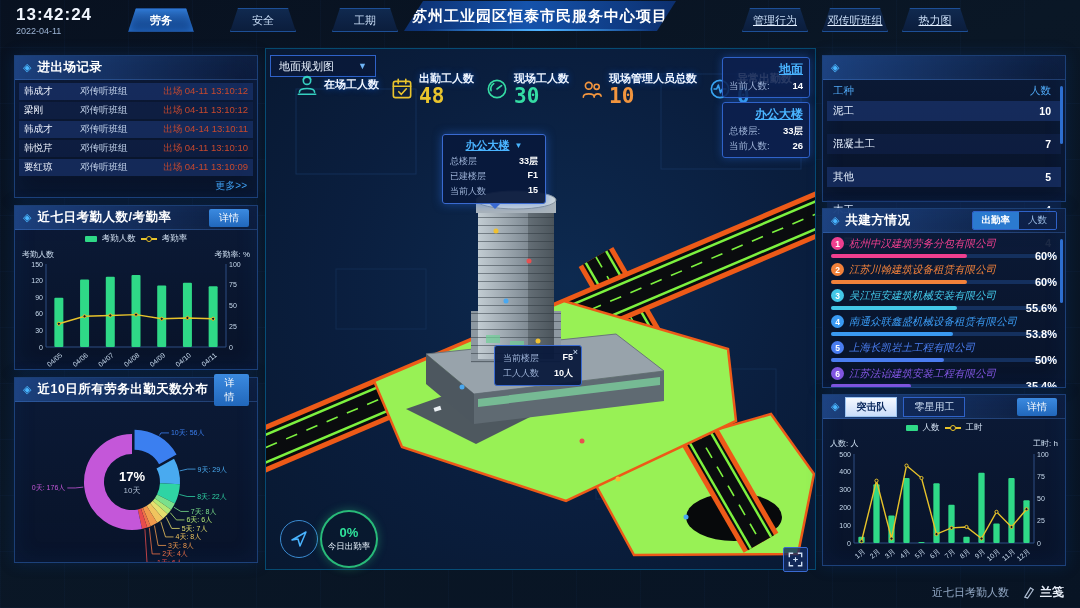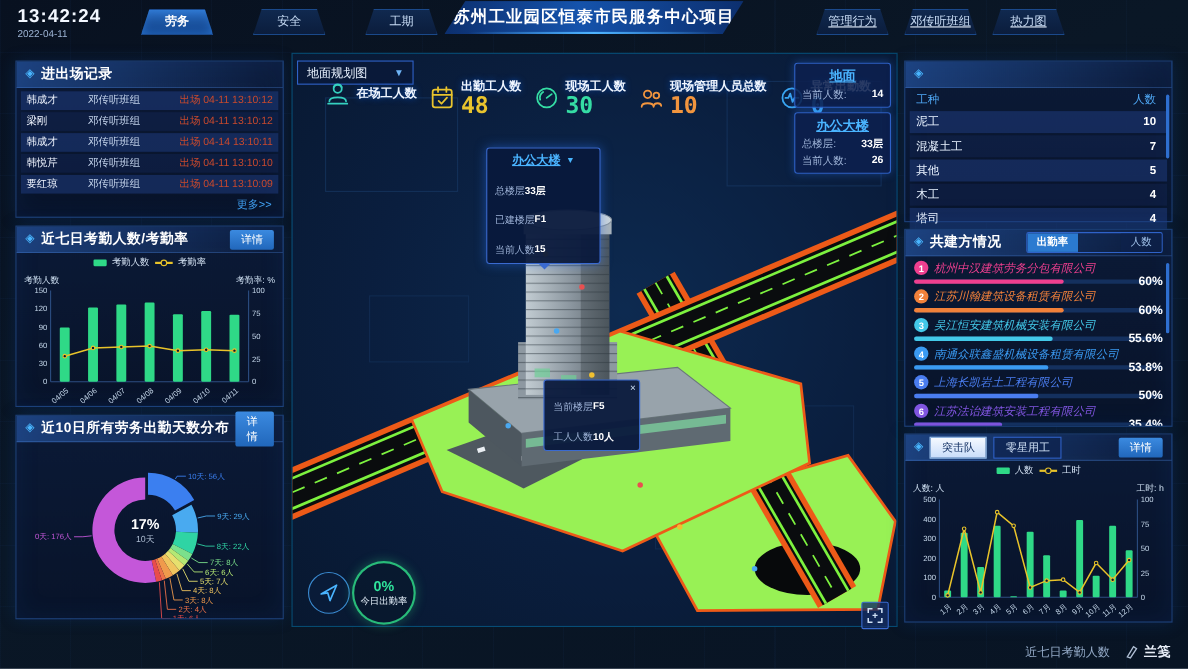--- a/index.html
+++ b/index.html
@@ -64,71 +64,71 @@
   .lm{width:16px;height:2px;background:#e8c32a;position:relative;display:inline-block;}
   .lm i{position:absolute;left:5px;top:-2px;width:4px;height:4px;border:1px solid #e8c32a;
     border-radius:50%;background:#0a1630;display:block;}
   .cap{position:absolute;font-size:8px;color:#cfe0f2;top:17px;}
   .cap.l{left:7px;} .cap.r{right:7px;}
   .tick{fill:#c7d9ec;font-size:7px;}
   
   .thead{display:grid;grid-template-columns:1fr auto;padding:4px 14px 3px 10px;font-size:10.5px;color:#4fa8f5;}
   #trade-rows{padding:0 4px;}
   .trow{display:grid;grid-template-columns:1fr auto;align-items:center;height:20px;
-    padding:0 10px 0 6px;margin-bottom:2px;font-size:10.5px;cursor:pointer;}
+    padding:0 10px 0 6px;margin-bottom:13px;font-size:10.5px;cursor:pointer;}
   .trow:nth-child(odd){background:rgba(32,62,132,.5);}
   .trow:nth-child(even){background:rgba(22,44,98,.35);}
   .trow .cnt{color:#fff;font-weight:bold;}
   
-  .ctabs{display:flex;border:1px solid #2f62c8;border-radius:2px;overflow:hidden;gap:39px;}
+  .ctabs{display:flex;border:1px solid #2f62c8;border-radius:2px;overflow:hidden;}
   .ctab{font-size:9.5px;padding:2px 9px;color:#9fc0e8;cursor:pointer;background:rgba(14,34,76,.6);}
   .ctab.active{background:#2b7ad0;color:#fff;font-weight:bold;}
   #company-list{height:152px;overflow:hidden;padding:2px 8px 0;}
   .crow{margin-bottom:3px;cursor:pointer;}
   .crow .l1{display:flex;align-items:center;gap:5px;height:17px;}
   .badge{width:13px;height:13px;border-radius:50%;color:#fff;font-size:8.5px;font-weight:bold;
     display:flex;align-items:center;justify-content:center;flex:none;}
   .cname{flex:1;font-size:10.5px;font-style:italic;white-space:nowrap;overflow:hidden;}
   .cval{font-size:11px;font-weight:bold;color:#fff;margin-top:24px;}
   .ctrack{height:4px;background:#14305e;border-radius:2px;margin-top:2px;}
   .cfill{height:4px;border-radius:2px;}
   
   .atab{font-size:10px;padding:2px 10px;cursor:pointer;border:1px solid #2f62c8;
     background:rgba(14,34,76,.6);color:#cfe0f5;}
-  .atab.active{background:linear-gradient(180deg,#f5f9ff,#c9ddfa);color:#0b2a5e;font-weight:normal;border-color:#9cc4f0;}
+  .atab.active{background:linear-gradient(180deg,#f5f9ff,#c9ddfa);color:#0b2a5e;font-weight:bold;border-color:#9cc4f0;}
   
   .map{position:absolute;left:265px;top:48px;width:551px;height:522px;
     border:1px solid rgba(0,190,255,.3);box-sizing:border-box;
     background:radial-gradient(ellipse at 55% 45%,#0d2a50 0%,#0a1e3e 55%,#081830 100%);}
   .map svg.scene{position:absolute;inset:0;}
   .selector{position:absolute;left:4px;top:6px;width:106px;height:22px;display:flex;align-items:center;
     padding:0 8px;box-sizing:border-box;background:rgba(10,26,58,.9);border:1px solid #2f62c8;
     font-size:11px;color:#eaf3ff;cursor:pointer;}
   .selector .car{margin-left:auto;color:#6fb4f5;font-size:9px;}
   .stats{position:absolute;left:28px;top:22px;display:flex;gap:10px;align-items:flex-start;}
   .stat{display:flex;align-items:center;gap:4px;}
   .stat .ic{width:26px;height:26px;flex:none;}
   .stat .col{display:flex;flex-direction:column;}
   .stat .lb{font-size:11px;font-weight:bold;color:#f0f6ff;text-shadow:0 0 6px rgba(0,80,200,.8);white-space:nowrap;}
   .stat .vl{font-family:"DejaVu Sans Mono",monospace;font-size:21px;font-weight:bold;line-height:20px;}
   .locbox{position:absolute;right:5px;width:88px;box-sizing:border-box;padding:3px 6px 4px;
     background:rgba(12,32,78,.88);border:1px solid #2f62c8;border-radius:3px;
     box-shadow:0 0 8px rgba(40,110,230,.4);}
-  .locbox .bt{font-size:12px;font-weight:bold;color:#4ab4ff;text-align:center;text-decoration:underline;cursor:pointer;}
+  .locbox .bt{font-size:12px;font-weight:bold;color:#4ab4ff;text-align:right;text-decoration:underline;cursor:pointer;}
   .locbox .br{display:flex;justify-content:space-between;font-size:9.5px;margin-top:2px;}
   .locbox .br .bl{color:#9fb4d8;} .locbox .br .bv{color:#fff;font-weight:bold;}
   .btooltip{position:absolute;left:176px;top:85px;width:104px;box-sizing:border-box;
     background:rgba(9,24,60,.94);border:1px solid #3a6ad0;border-radius:3px;padding:3px 7px 5px;
     box-shadow:0 0 10px rgba(40,110,230,.5);}
   .btooltip::after{content:"";position:absolute;left:46px;top:100%;border:6px solid transparent;
     border-top-color:#3a6ad0;}
   .btooltip .tt{display:flex;align-items:center;justify-content:center;gap:5px;}
   .btooltip .tt b{font-size:11px;color:#4ab4ff;text-decoration:underline;cursor:pointer;}
   .btooltip .tt .car{color:#49b6ff;font-size:8px;cursor:pointer;}
-  .btooltip .rw,.ftooltip .rw{display:flex;font-size:9px;margin-top:14px;}
+  .btooltip .rw,.ftooltip .rw{display:flex;justify-content:space-between;font-size:9px;margin-top:2px;}
   .btooltip .rw .rl,.ftooltip .rw .rl{color:#9fb4d8;}
   .btooltip .rw .rv,.ftooltip .rw .rv{color:#fff;font-weight:bold;}
   .ftooltip{position:absolute;left:228px;top:296px;width:88px;box-sizing:border-box;
     background:rgba(9,24,60,.94);border:1px solid #3a6ad0;border-radius:3px;padding:4px 8px 5px;}
   .ftooltip .close{position:absolute;right:3px;top:1px;font-size:9px;color:#cfe0f5;cursor:pointer;}
   .compass{position:absolute;left:14px;top:471px;width:36px;height:36px;border:1px solid #3a8ad0;
     border-radius:50%;display:flex;align-items:center;justify-content:center;cursor:pointer;
     background:rgba(10,28,60,.6);}
   .rate{position:absolute;left:54px;top:461px;width:54px;height:54px;border:2px solid rgba(47,216,135,.85);
     border-radius:50%;display:flex;flex-direction:column;align-items:center;justify-content:center;

